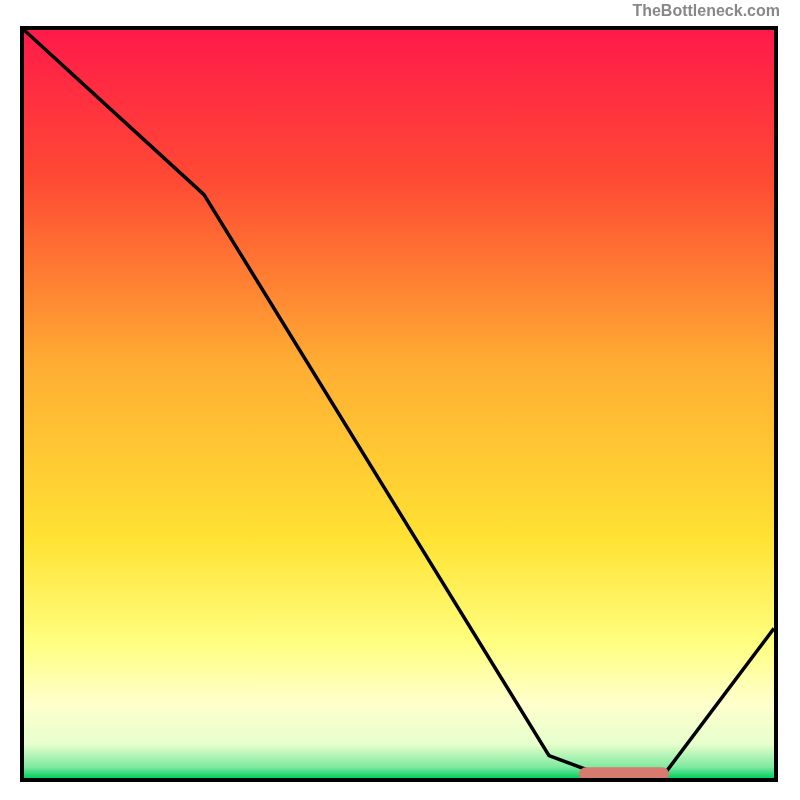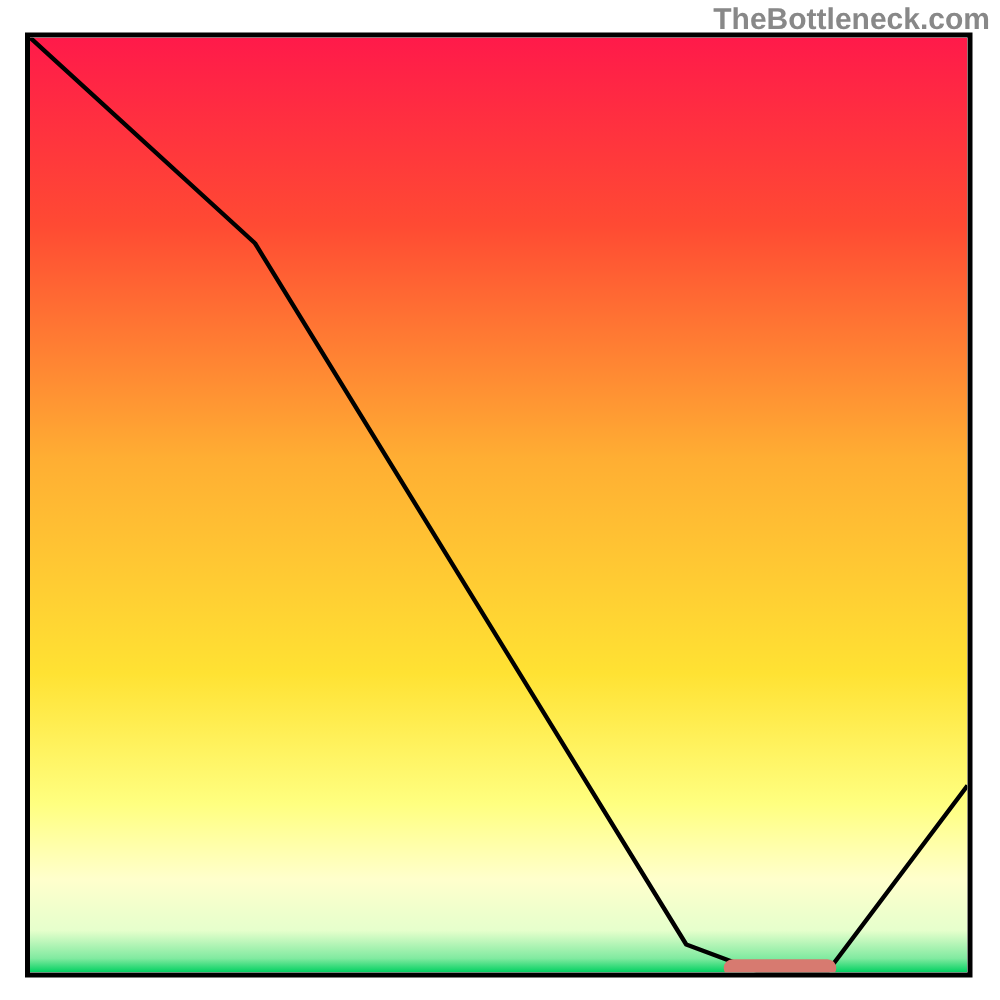--- a/index.html
+++ b/index.html
@@ -11,22 +11,22 @@
     font-family: Arial, sans-serif;
   }
   .container {
     position: relative;
     width: 800px;
     height: 800px;
   }
   .watermark {
     position: absolute;
     top: 2px;
-    right: 8px;
-    font-size: 24px;
+    right: 20px;
+    font-size: 16px;
     font-weight: bold;
     color: #888;
     z-index: 10;
   }
   .chart-frame {
     position: absolute;
     top: 26px;
     left: 20px;
     width: 758px;
     height: 756px;

